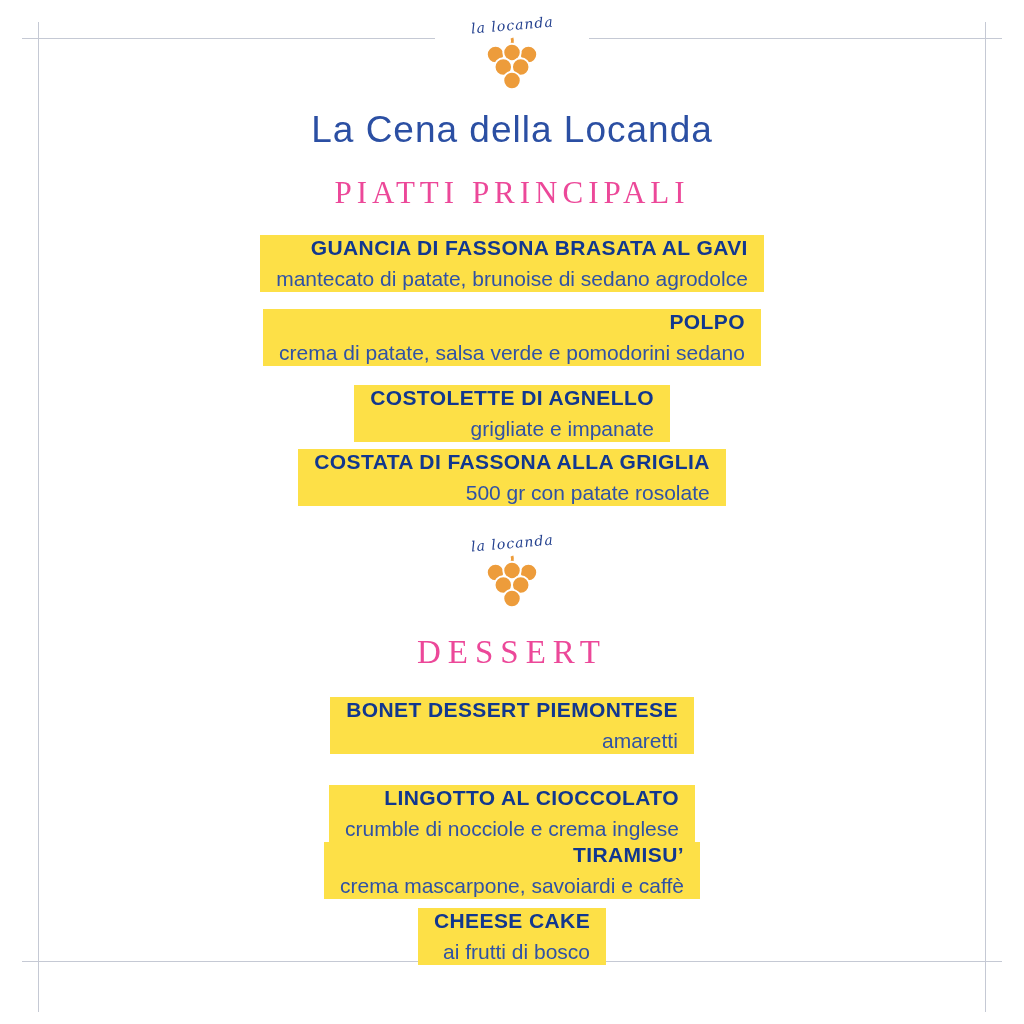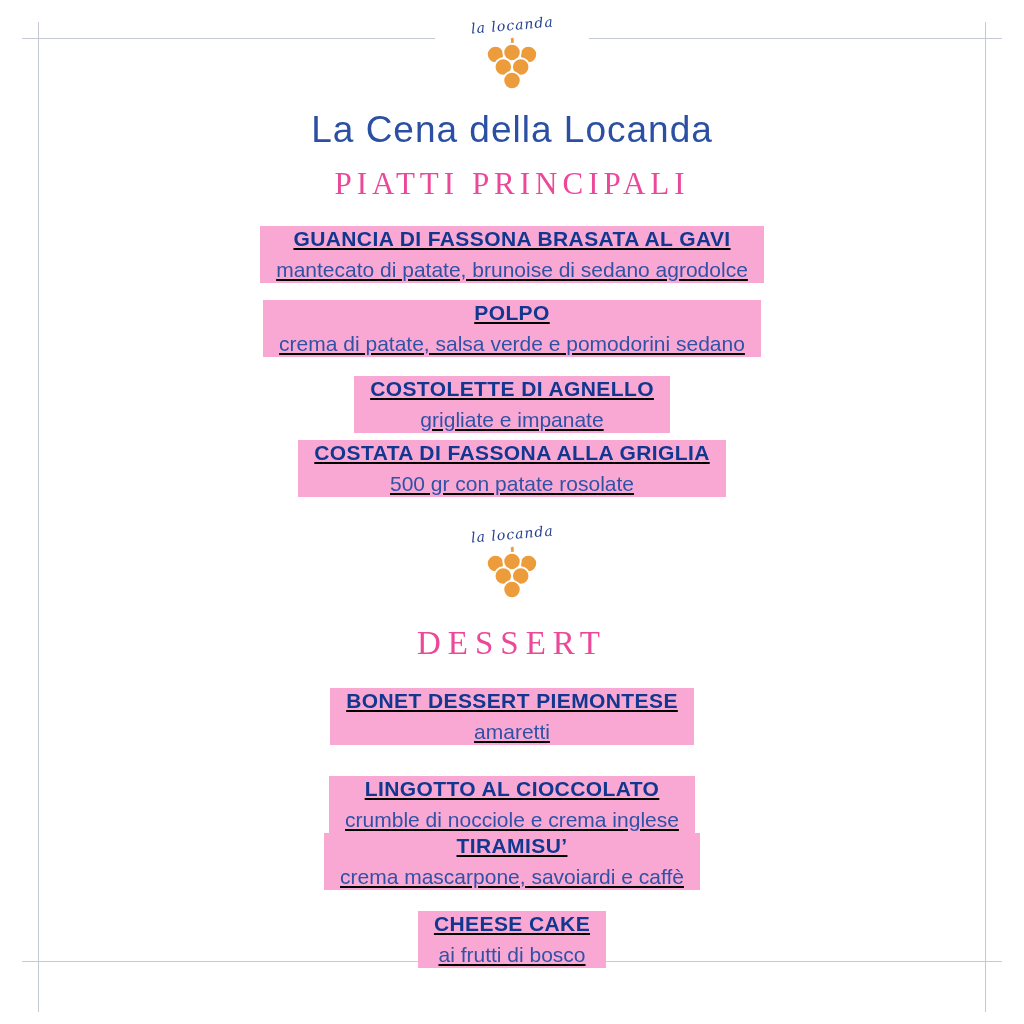--- a/index.html
+++ b/index.html
@@ -47,21 +47,21 @@
     font-style: italic;
     font-size: 14px;
     color: #24418f;
     transform: rotate(-5deg);
     letter-spacing: 1px;
     line-height: 18px;
   }
   .logo svg { margin-top: 2px; display: block; }
 
   .menu-title {
-    margin: 8px 0 0 0;
+    margin: 8px 0 9px 0;
     font-weight: 400;
     font-size: 37px;
     line-height: 43px;
     letter-spacing: 1px;
     color: #2b4fa3;
     background: #fff;
     padding: 0 14px;
   }
   .section-heading {
     margin: 14px 0 0 0;
@@ -73,24 +73,23 @@
     color: #ec4899;
     background: #fff;
     padding: 0 14px;
   }
   .section-heading.dessert {
     font-size: 33px;
     line-height: 40px;
     letter-spacing: 7px;
   }
   .item {
-    text-align: center;
-    background: #f9a8d4;
+    text-align: right;
+    background: #fde047;
     padding: 0 16px;
-    text-decoration: underline;
   }
   .dish-name {
     font-weight: 700;
     font-size: 21px;
     line-height: 26px;
     letter-spacing: 0.4px;
     color: #11378f;
   }
   .dish-desc {
     margin-top: 4px;
@@ -170,19 +169,19 @@
       <div class="dish-desc">amaretti</div>
     </div>
     <div class="item" style="margin-top:31px">
       <div class="dish-name">LINGOTTO AL CIOCCOLATO</div>
       <div class="dish-desc">crumble di nocciole e crema inglese</div>
     </div>
     <div class="item" style="">
       <div class="dish-name">TIRAMISU’</div>
       <div class="dish-desc">crema mascarpone, savoiardi e caffè</div>
     </div>
-    <div class="item" style="margin-top:21px">
+    <div class="item" style="margin-top:9px">
       <div class="dish-name">CHEESE CAKE</div>
       <div class="dish-desc">ai frutti di bosco</div>
     </div>
 
   </div>
 </div>
 
 </body></html>

